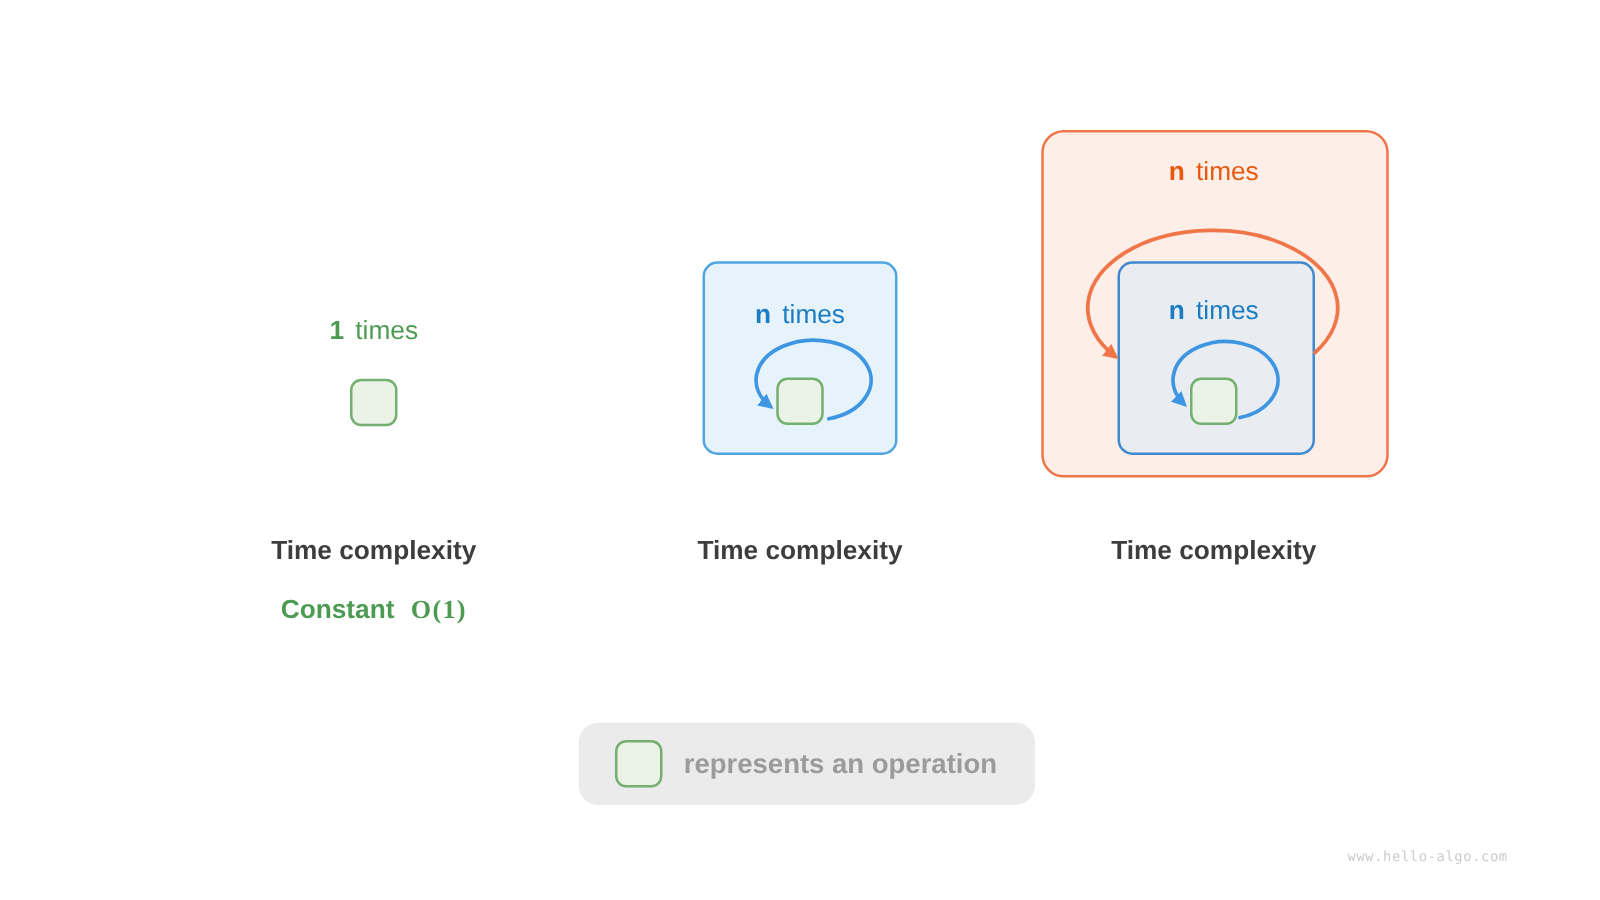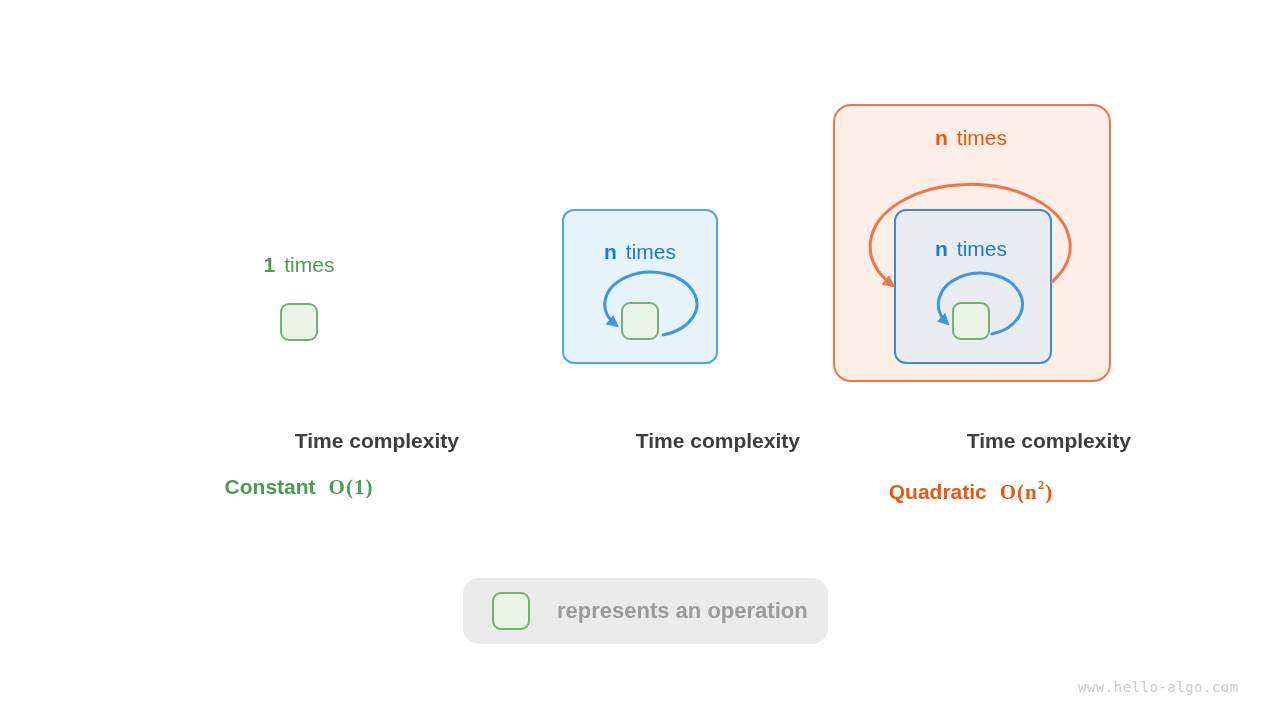--- a/index.html
+++ b/index.html
@@ -76,21 +76,21 @@
     left: 0; top: 0;
     z-index: 2;
     pointer-events: none;
   }
 
   
   .caption-col {
     position: absolute;
     width: 320px;
     z-index: 4;
-    text-align: right;
+    text-align: center;
   }
   .col-constant  { left: 139px; }
   .col-linear    { left: 480px; }
   .col-quadratic { left: 811px; }
   .caption-col { top: 428px; }
 
   .tc-heading {
     font-size: 21px;
     font-weight: 700;
     color: #3d3d3d;
@@ -120,21 +120,21 @@
 
   
   .legend {
     position: absolute;
     left: 463px; top: 578px;
     width: 365px; height: 66px;
     background: #ebebeb;
     border-radius: 16px;
     display: flex;
     align-items: center;
-    gap: 27px;
+    gap: 17px;
     padding-left: 29px;
     box-sizing: border-box;
     z-index: 4;
   }
   .legend .op-sample {
     width: 38px; height: 38px;
     box-sizing: border-box;
     background: #ebf3e6;
     border: 2px solid #74b06f;
     border-radius: 9px;
@@ -144,21 +144,21 @@
     font-size: 22px;
     font-weight: 700;
     color: #9b9b9b;
   }
 
   
   .watermark {
     position: absolute;
     left: 1078px; top: 679px;
     font-family: "DejaVu Sans Mono", monospace;
-    font-size: 14px;
+    font-size: 11px;
     letter-spacing: 0.5px;
     color: #cccccc;
     z-index: 4;
   }
 </style>
 </head>
 <body>
 
 <div class="canvas">
 
@@ -211,24 +211,20 @@
       <span class="notation">O(1)</span>
     </div>
   </div>
 
   <div class="caption-col col-linear">
     <div class="tc-heading">Time complexity</div>
   </div>
 
   <div class="caption-col col-quadratic">
     <div class="tc-heading">Time complexity</div>
-    <div class="tc-line orange-text">
-      <span>Quadratic</span>
-      <span class="notation"><span>O(n</span><sup>2</sup><span>)</span></span>
-    </div>
   </div>
 
   <div class="legend">
     <div class="op-sample"></div>
     <div class="legend-label">represents an operation</div>
   </div>
 
   <div class="watermark">www.hello-algo.com</div>
 
 </div>

